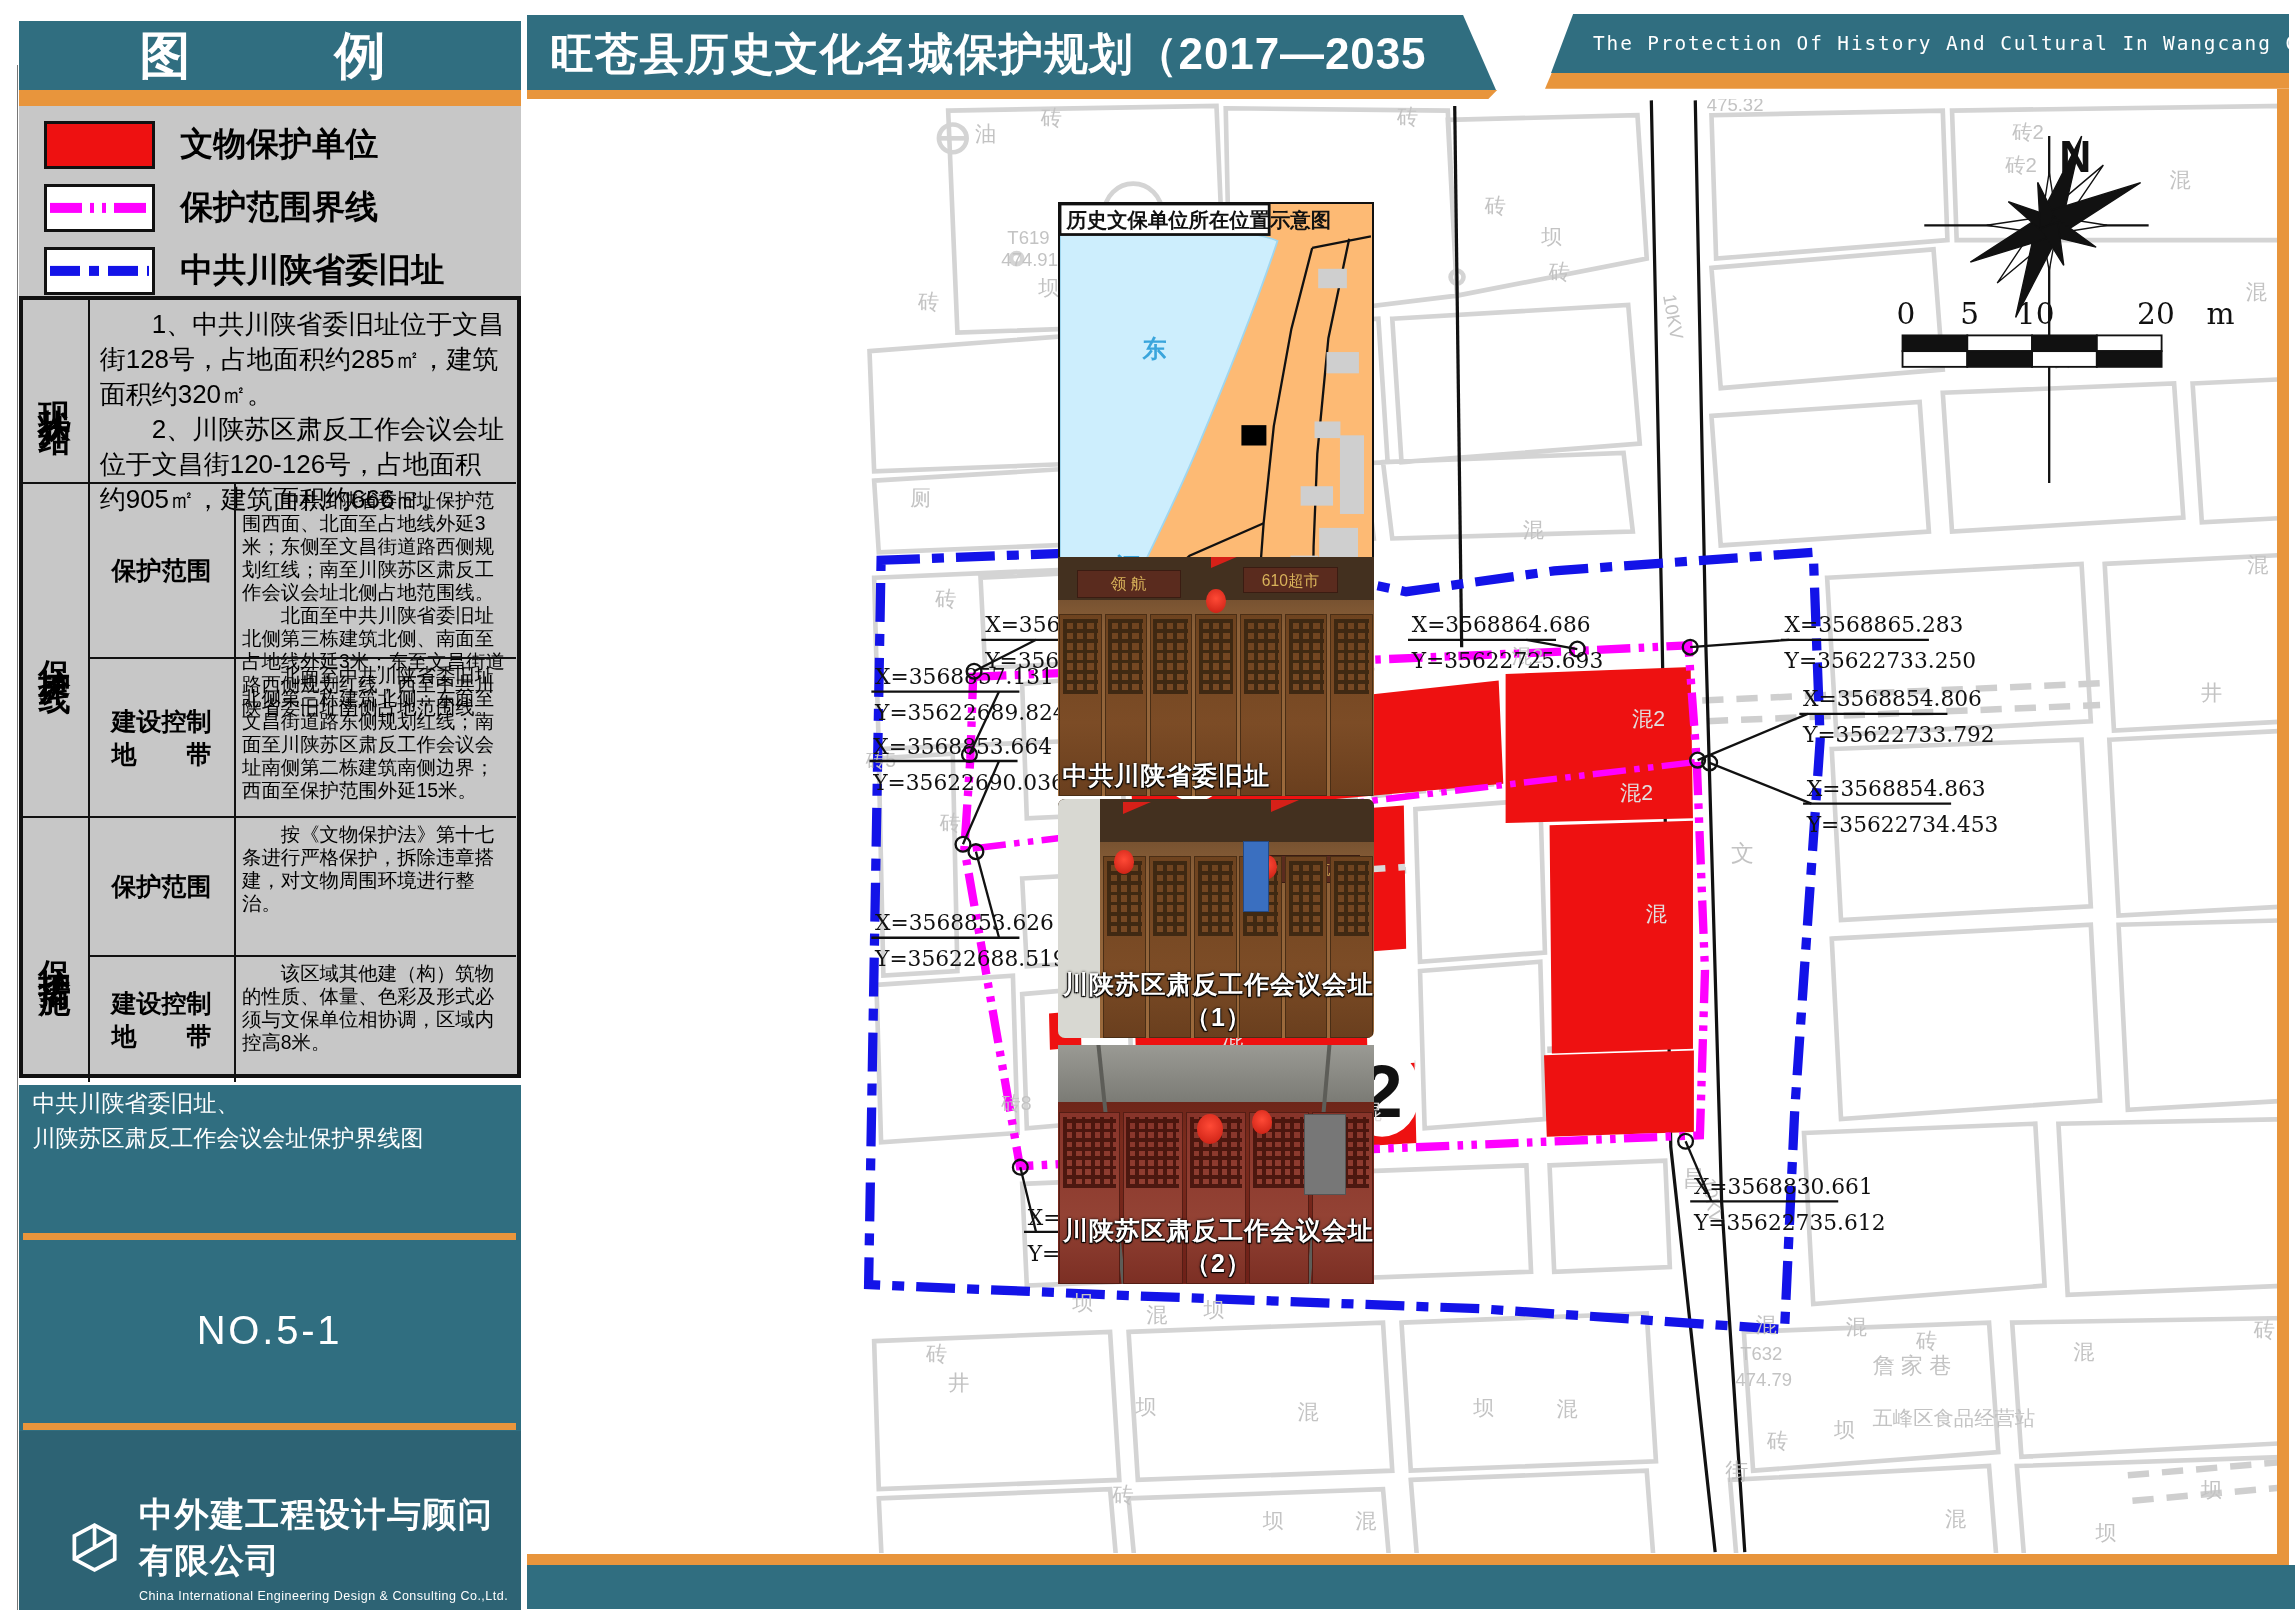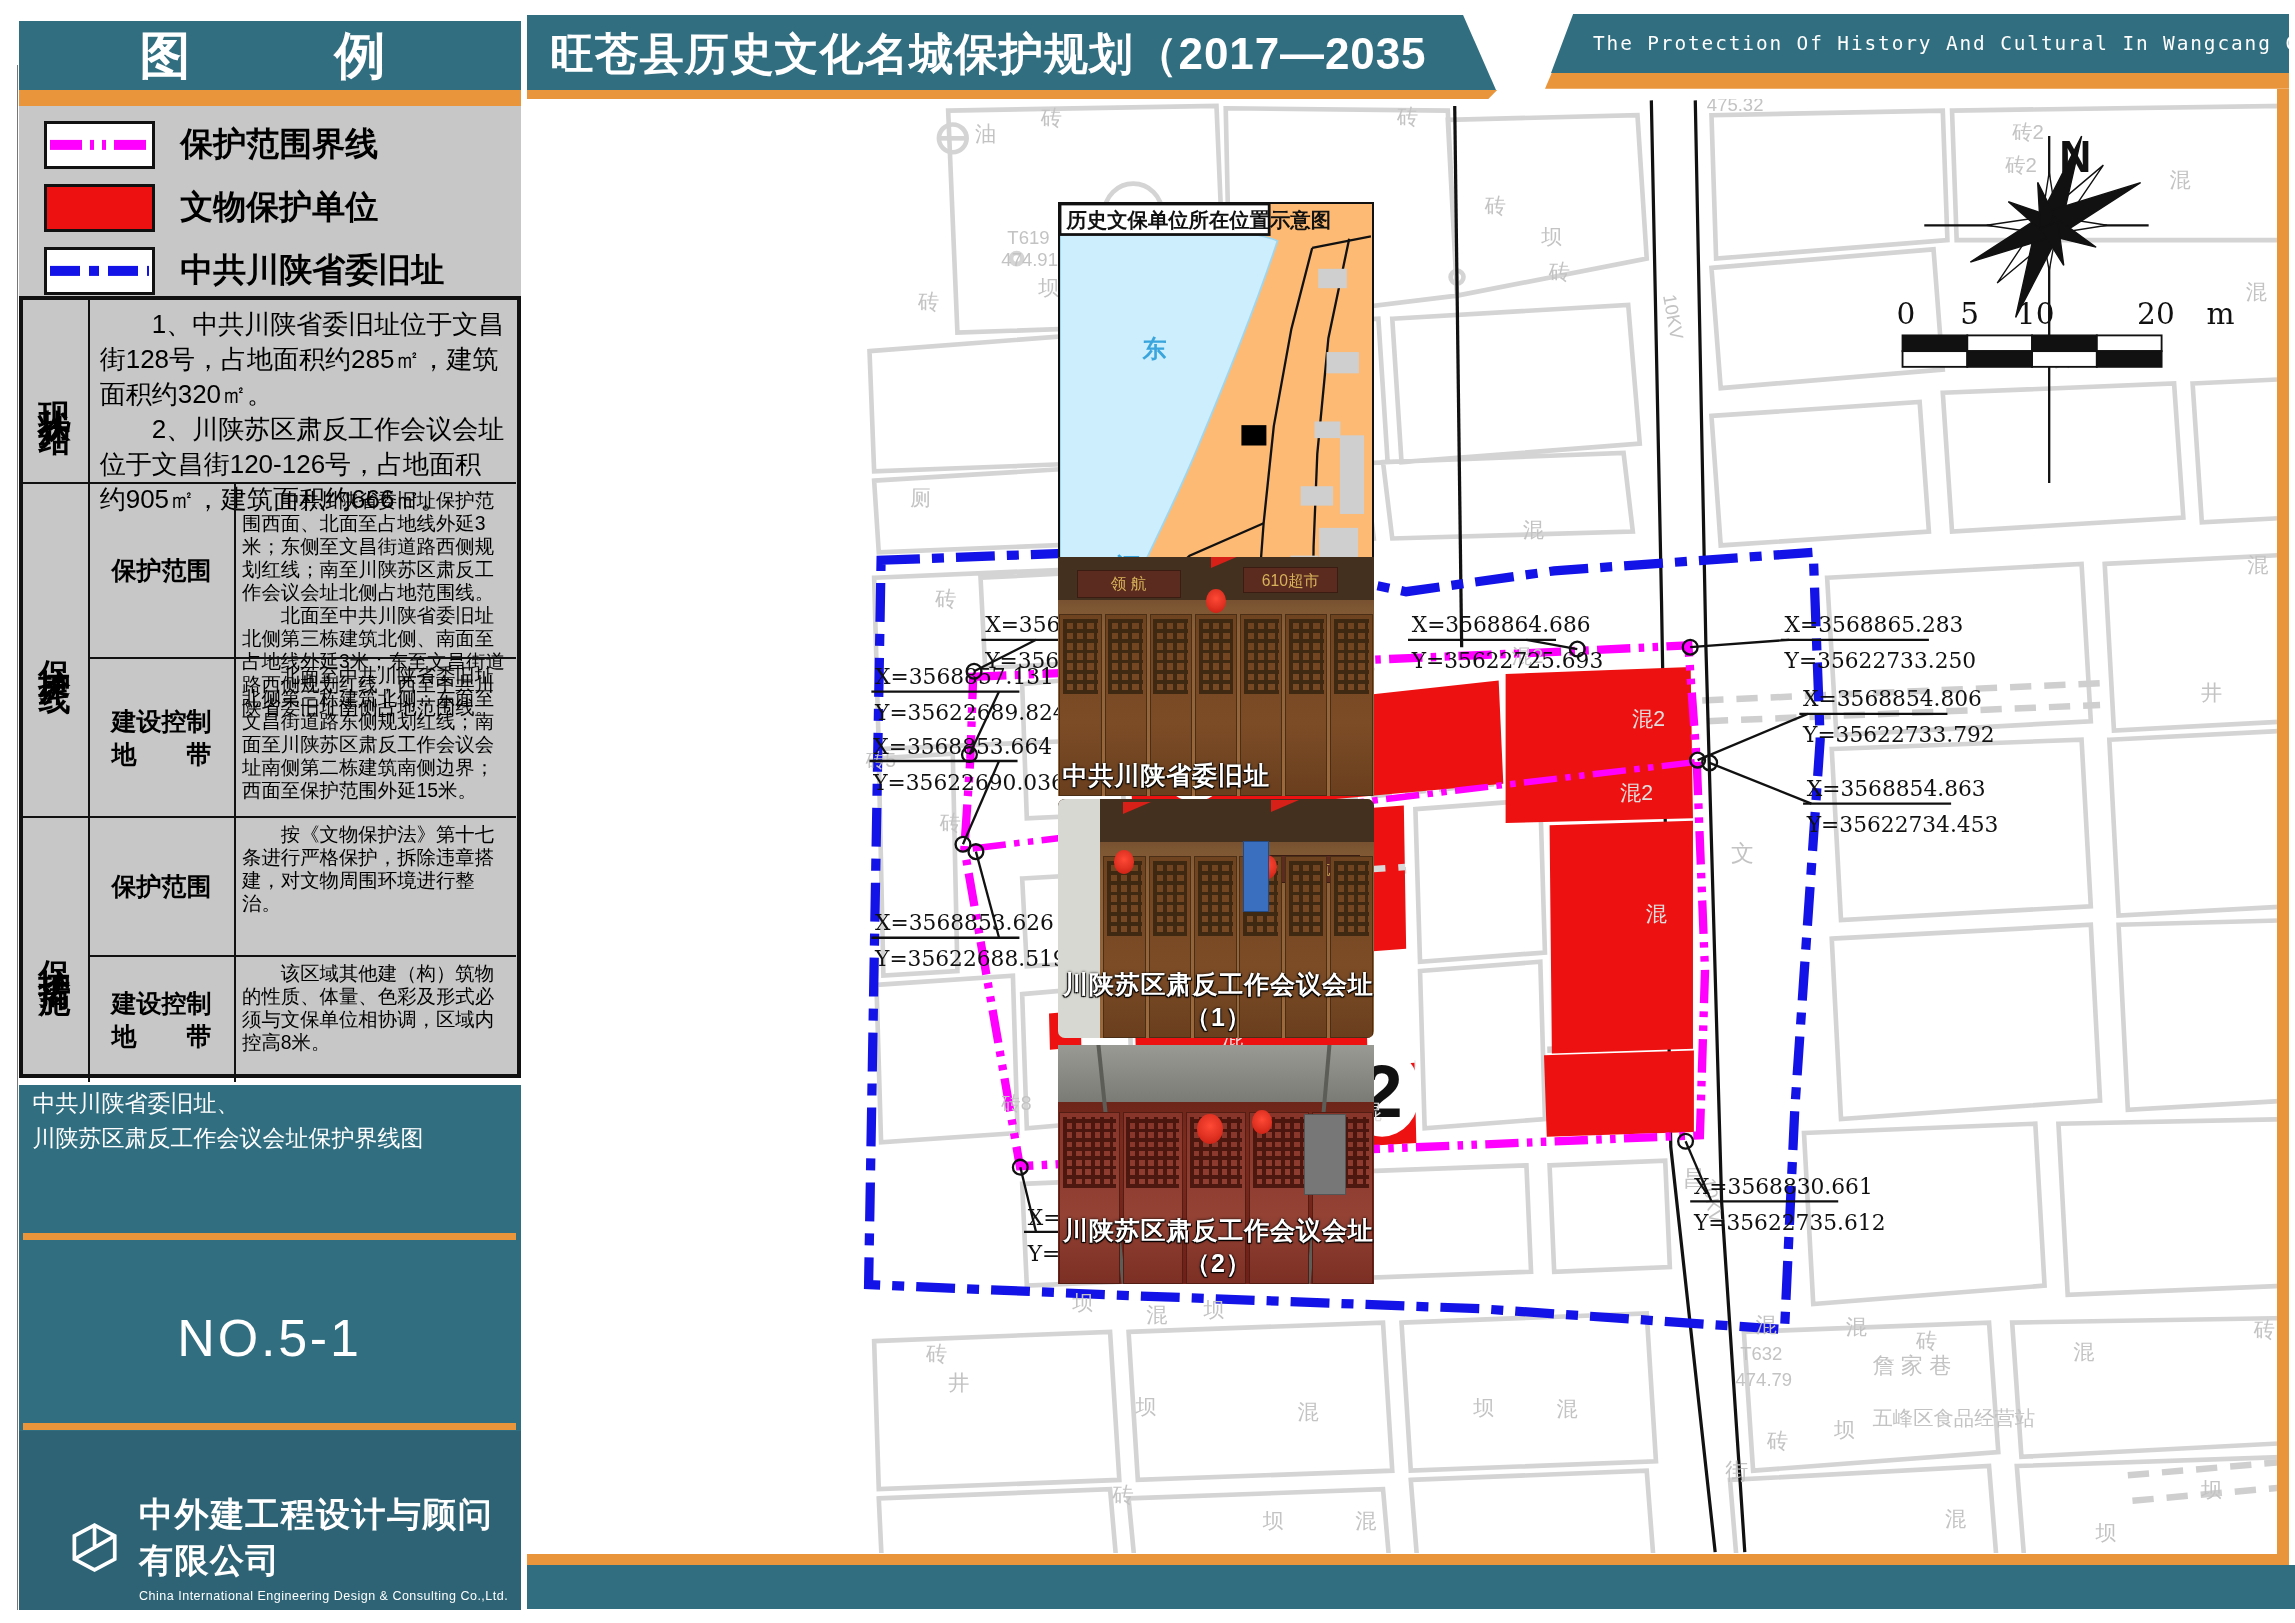--- a/index.html
+++ b/index.html
@@ -31,21 +31,21 @@
   .t-big{font-size:26px;line-height:35px;padding:6.5px 9.3px 0 10.2px;}
   .t-sm{font-size:19.4px;line-height:23px;padding:4.6px 3.7px 0 6.5px;}
   .br{border-right:2.8px solid #111;}
   .bt{border-top:2.8px solid #111;}
   
   #tpanel{position:absolute;left:18.5px;top:1085px;width:502px;height:525px;background:#306e80;color:#fff;}
   #tpanel .tt1{font-size:30px;font-weight:bold;padding:22px 0 2.8px 14px;}
   #tpanel .tt2{font-size:23px;padding:2.8px 0 0 14px;}
   #tpanel .tt3{font-size:23px;padding:4.6px 0 0 14px;}
   .orule{position:absolute;left:4.6px;right:4.6px;height:7.4px;background:#e8953c;}
-  #sheetno{position:absolute;left:0;width:100%;top:223px;text-align:center;font-size:52px;letter-spacing:2.8px;}
+  #sheetno{position:absolute;left:0;width:100%;top:223px;text-align:center;font-size:40px;letter-spacing:2.8px;}
   #company{position:absolute;left:0;right:0;top:346px;bottom:0;background:#2d6374;}
   #company .cwrap{position:absolute;left:49px;top:61px;display:flex;align-items:center;}
   #company svg{margin-right:18.5px;}
   .co-cn{font-size:34px;font-weight:bold;letter-spacing:1.4px;}
   .co-en{font-size:12.5px;margin-top:4.6px;letter-spacing:0.5px;}
   
   .hdr{position:absolute;background:#306e80;}
   #hdr-cn{left:527px;top:15px;width:969px;height:75px;
           clip-path:polygon(0 0,96.6% 0,100% 100%,0 100%);}
   #hdr-cn span{display:block;font-size:44px;font-weight:bold;color:#fff;padding:10.2px 0 0 23px;letter-spacing:0.9px;}
@@ -92,28 +92,28 @@
 
 <div id="page">
 
   <div class="edge-line"></div>
 
   <div id="legend">
     <div class="teal-head">图　　例</div>
     <div class="orange-bar"></div>
     <div id="legend-body">
         <div class="legend-item">
+          <div class="swatch sw0"></div>
+          <span class="legend-label">文物保护单位</span>
+        </div>
+        <div class="legend-item">
           <div class="swatch sw1">
             <i class="ln ln-m"></i>
           </div>
           <span class="legend-label">保护范围界线</span>
-        </div>
-        <div class="legend-item">
-          <div class="swatch sw0"></div>
-          <span class="legend-label">文物保护单位</span>
         </div>
         <div class="legend-item">
           <div class="swatch sw2">
             <i class="ln ln-b"></i>
           </div>
           <span class="legend-label">中共川陕省委旧址</span>
         </div>
       </div>
   </div>
 

